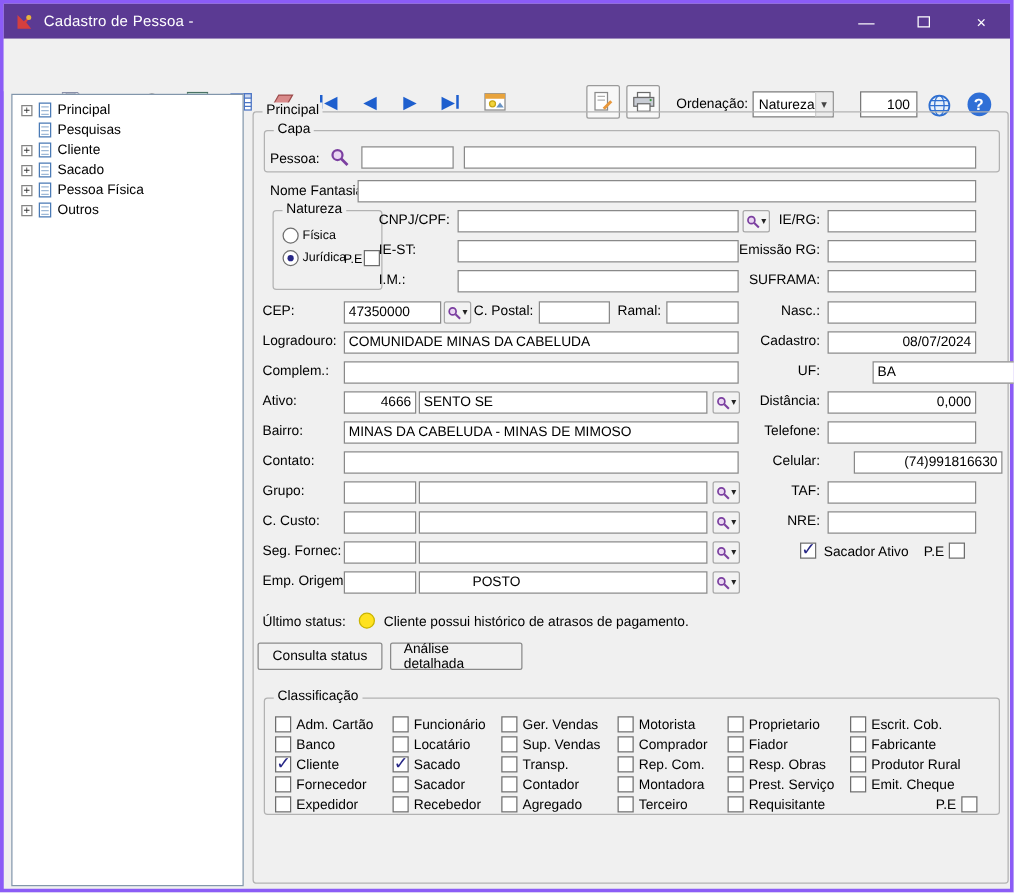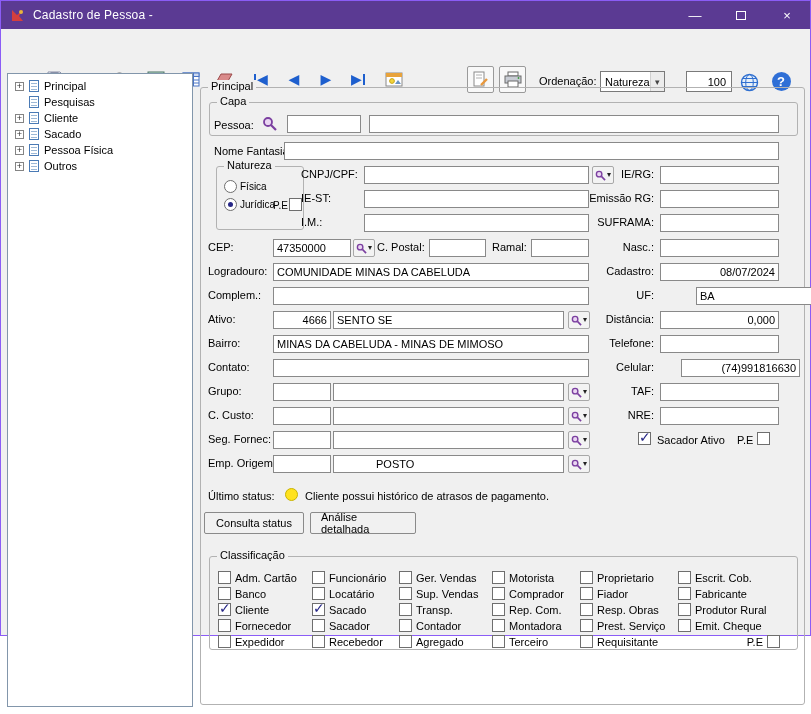--- a/index.html
+++ b/index.html
@@ -1,18 +1,18 @@
 <!DOCTYPE html>
 <html><head>
 <meta charset="utf-8">
 <style>
   *{margin:0;padding:0;box-sizing:border-box}
   html,body{width:811px;height:714px;overflow:hidden}
   body{font-family:"Liberation Sans","DejaVu Sans",sans-serif;font-size:11px;color:#000;background:#fff}
-  .window{position:relative;width:811px;height:636px;background:#f0f0f0;border:1px solid #8b5cf6}
+  .window{position:relative;width:811px;height:714px;background:#f0f0f0;border:3px solid #8b5cf6}
 
   
   .titlebar{position:absolute;left:0;top:0;right:0;height:28px;background:#5b3a93;display:flex;align-items:center;color:#fff}
   .app-icon{margin:0 8px 0 9px;display:flex}
   .title-text{font-size:12px;letter-spacing:.2px}
   .win-btns{margin-left:auto;display:flex;height:100%}
   .win-btn{width:46px;height:100%;display:flex;align-items:center;justify-content:center;font-size:13px;color:#fff;cursor:default}
   .maxbox{width:10px;height:9px;border:1px solid #fff;display:inline-block}
 
   

